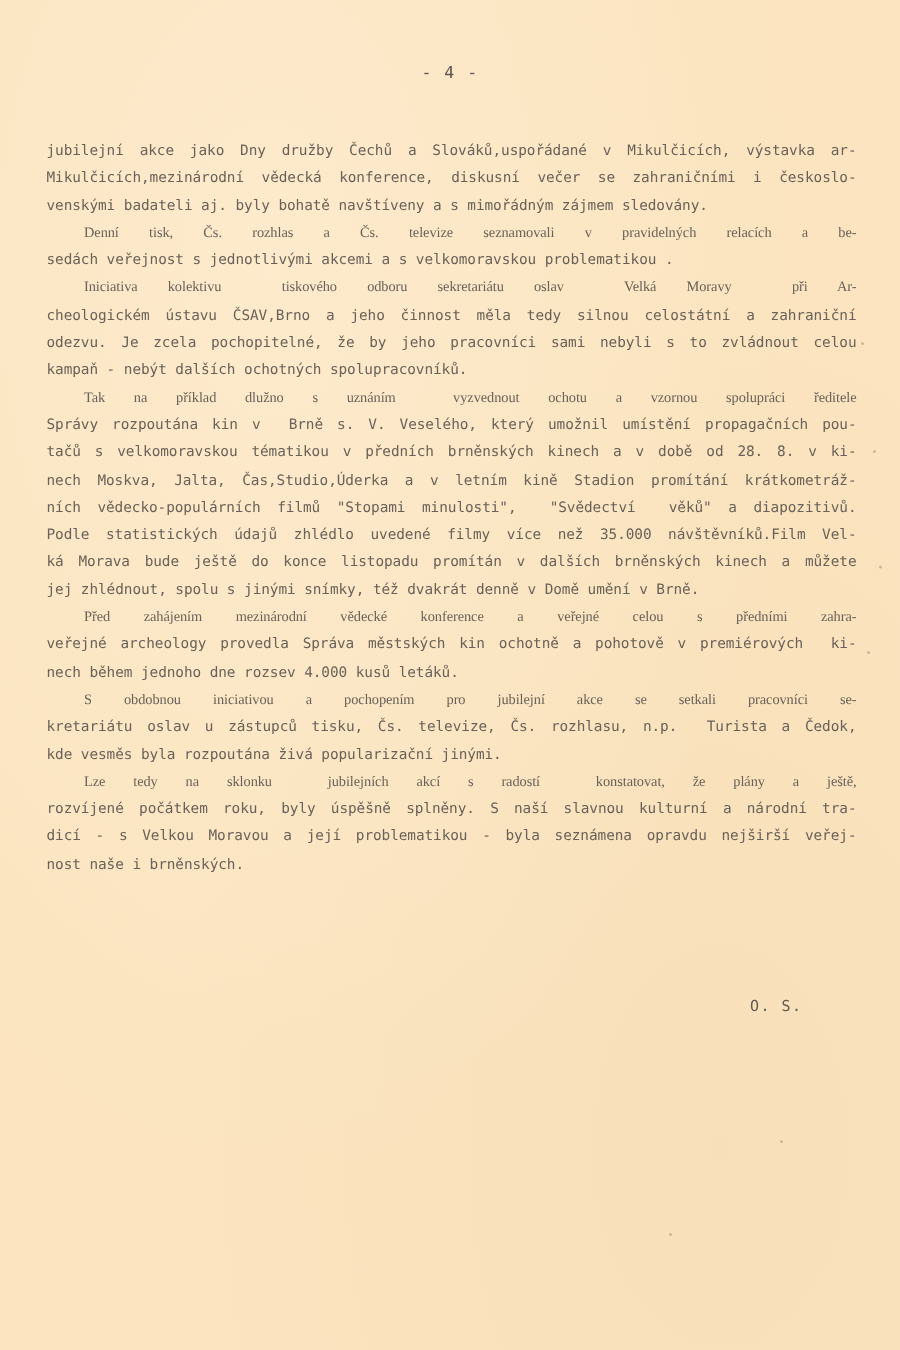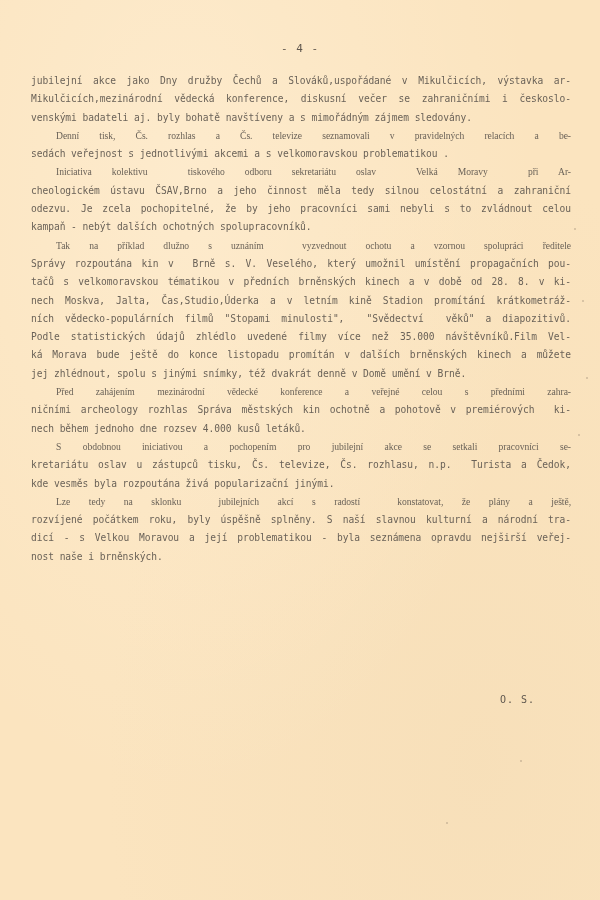--- a/index.html
+++ b/index.html
@@ -28,21 +28,21 @@
       top: 42px;
       left: 0;
       width: 600px;
       text-align: center;
       font-size: 11px;
       letter-spacing: 1px;
       color: #5f574e;
     }
     .body-text {
       position: absolute;
-      top: 72px;
+      top: 92px;
       left: 31px;
       width: 540px;
     }
     .line {
       display: block;
       height: 18.3px;
       line-height: 18.3px;
       font-size: 9.6px;
       white-space: pre;
       letter-spacing: -0.05px;
@@ -51,21 +51,21 @@
     }
     .line.last {
       text-align-last: left;
     }
     .line.indent {
       text-indent: 25px;
       font-family: Liberation Serif, serif;
     }
     .signature {
       position: absolute;
-      top: 694px;
+      top: 666px;
       left: 500px;
       font-size: 10px;
       letter-spacing: 1px;
       color: #5f574e;
     }
     .speck {
       position: absolute;
       width: 2px;
       height: 2px;
       border-radius: 1px;
@@ -105,21 +105,21 @@
       <span class="line">tačů s velkomoravskou tématikou v předních brněnských kinech a v době od 28. 8. v ki-</span>
       <span class="line">nech Moskva, Jalta, Čas,Studio,Úderka a v letním kině Stadion promítání krátkometráž-</span>
       <span class="line">ních vědecko-populárních filmů "Stopami minulosti",  "Svědectví  věků" a diapozitivů.</span>
       <span class="line">Podle statistických údajů zhlédlo uvedené filmy více než 35.000 návštěvníků.Film Vel-</span>
       <span class="line">ká Morava bude ještě do konce listopadu promítán v dalších brněnských kinech a můžete</span>
       <span class="line last">jej zhlédnout, spolu s jinými snímky, též dvakrát denně v Domě umění v Brně.</span>
     </div>
 
     <div>
       <span class="line indent">Před zahájením mezinárodní vědecké konference a veřejné celou s předními zahra-</span>
-      <span class="line">ničními archeology rozhlas Správa městských kin ochotně a pohotově v premiérových  ki-</span>
+      <span class="line">veřejné archeology provedla Správa městských kin ochotně a pohotově v premiérových  ki-</span>
       <span class="line last">nech během jednoho dne rozsev 4.000 kusů letáků.</span>
     </div>
 
     <div>
       <span class="line indent">S obdobnou iniciativou a pochopením pro jubilejní akce se setkali pracovníci se-</span>
       <span class="line">kretariátu oslav u zástupců tisku, Čs. televize, Čs. rozhlasu, n.p.  Turista a Čedok,</span>
       <span class="line last">kde vesměs byla rozpoutána živá popularizační jinými.</span>
     </div>
 
     <div>

